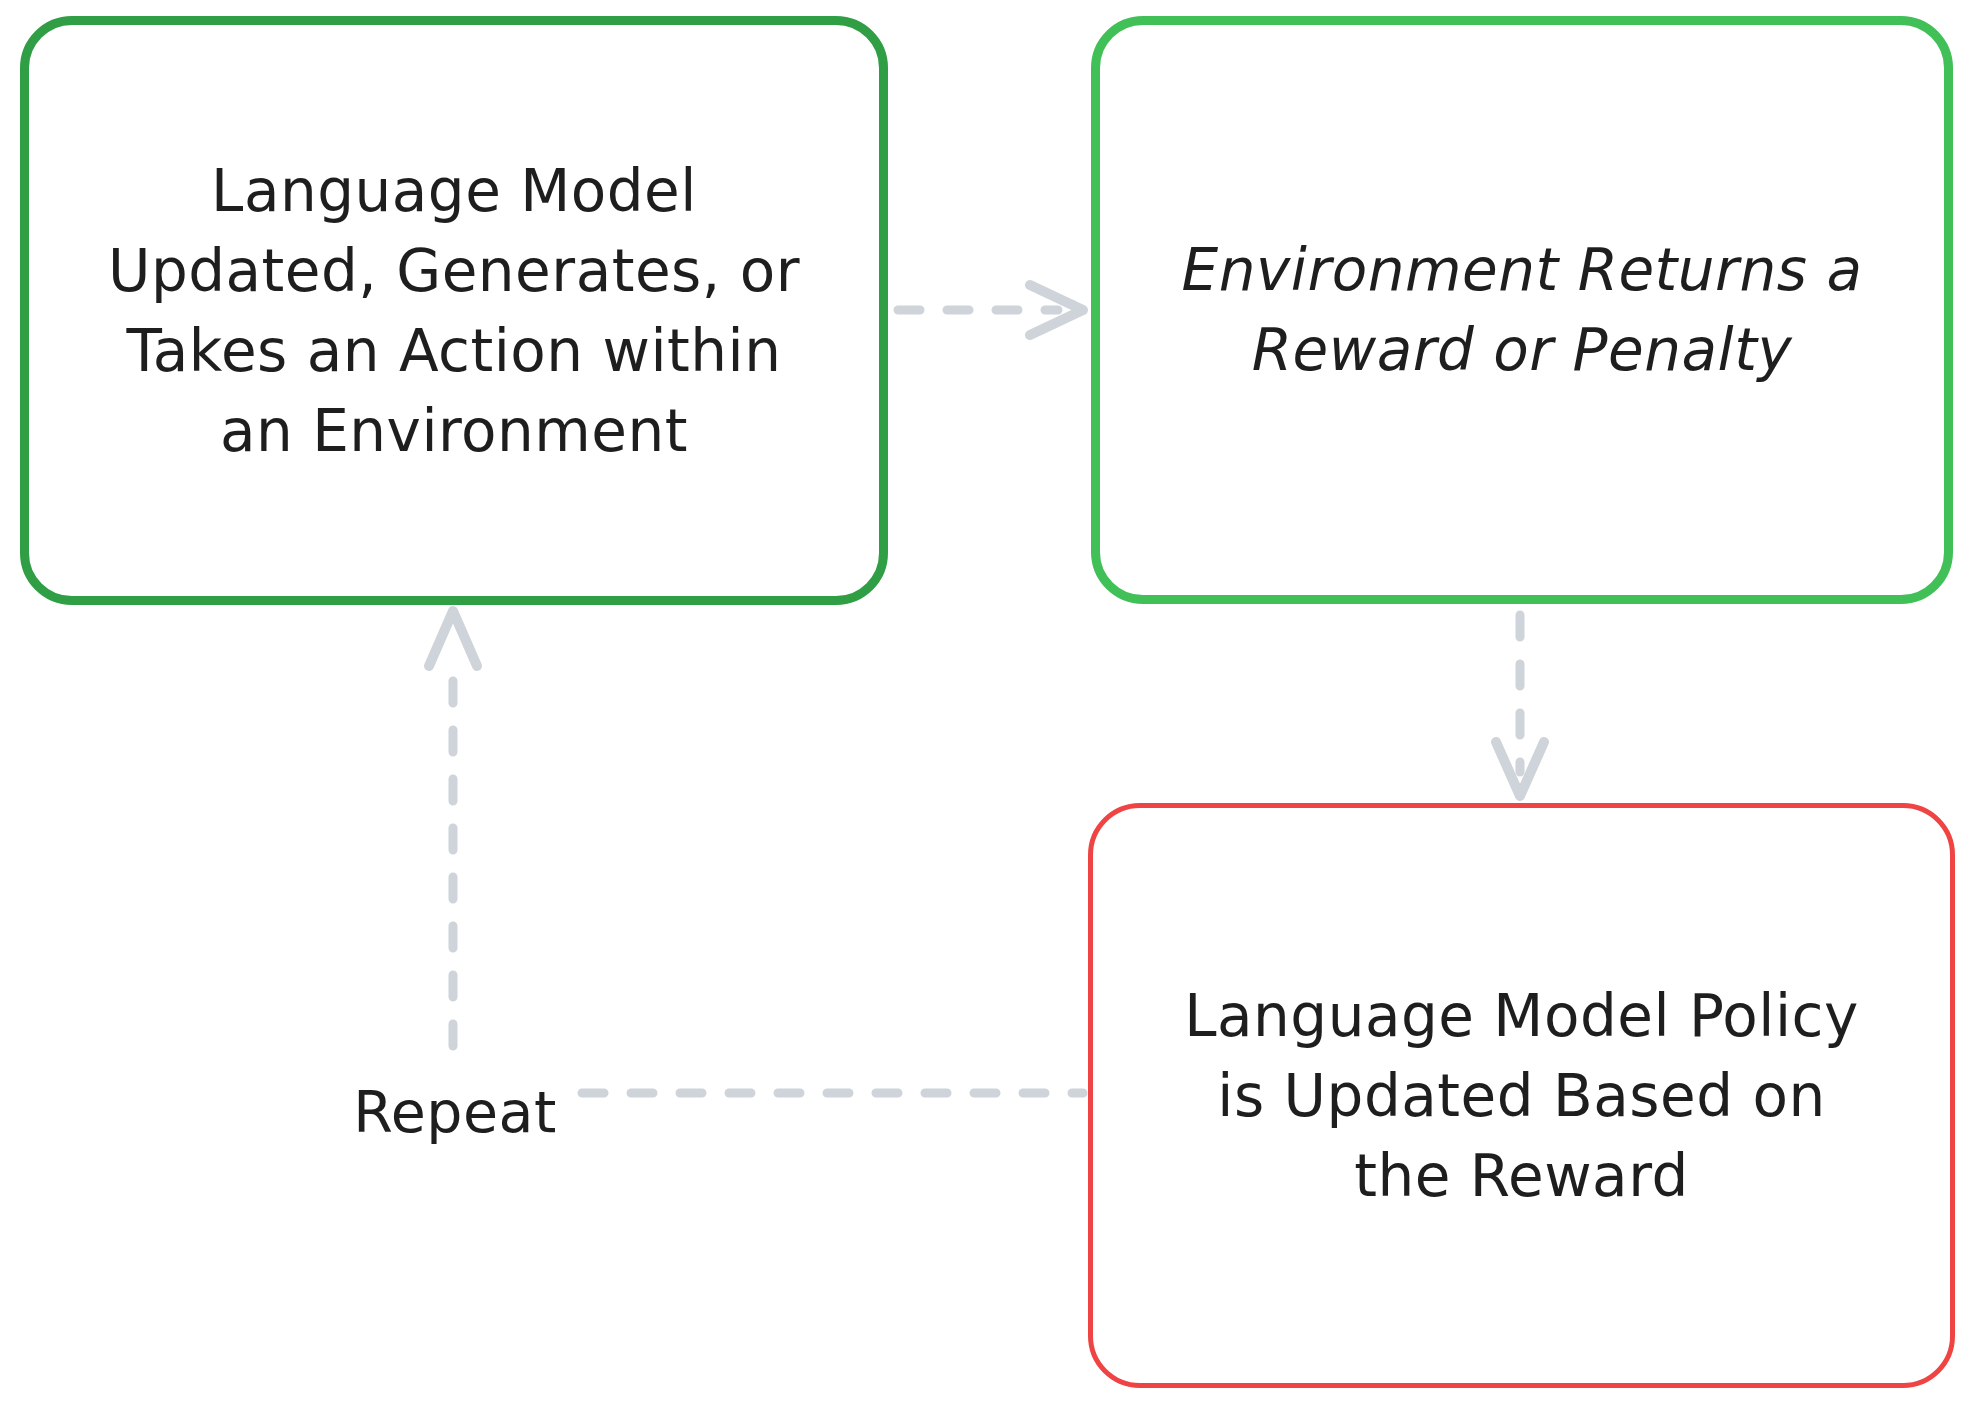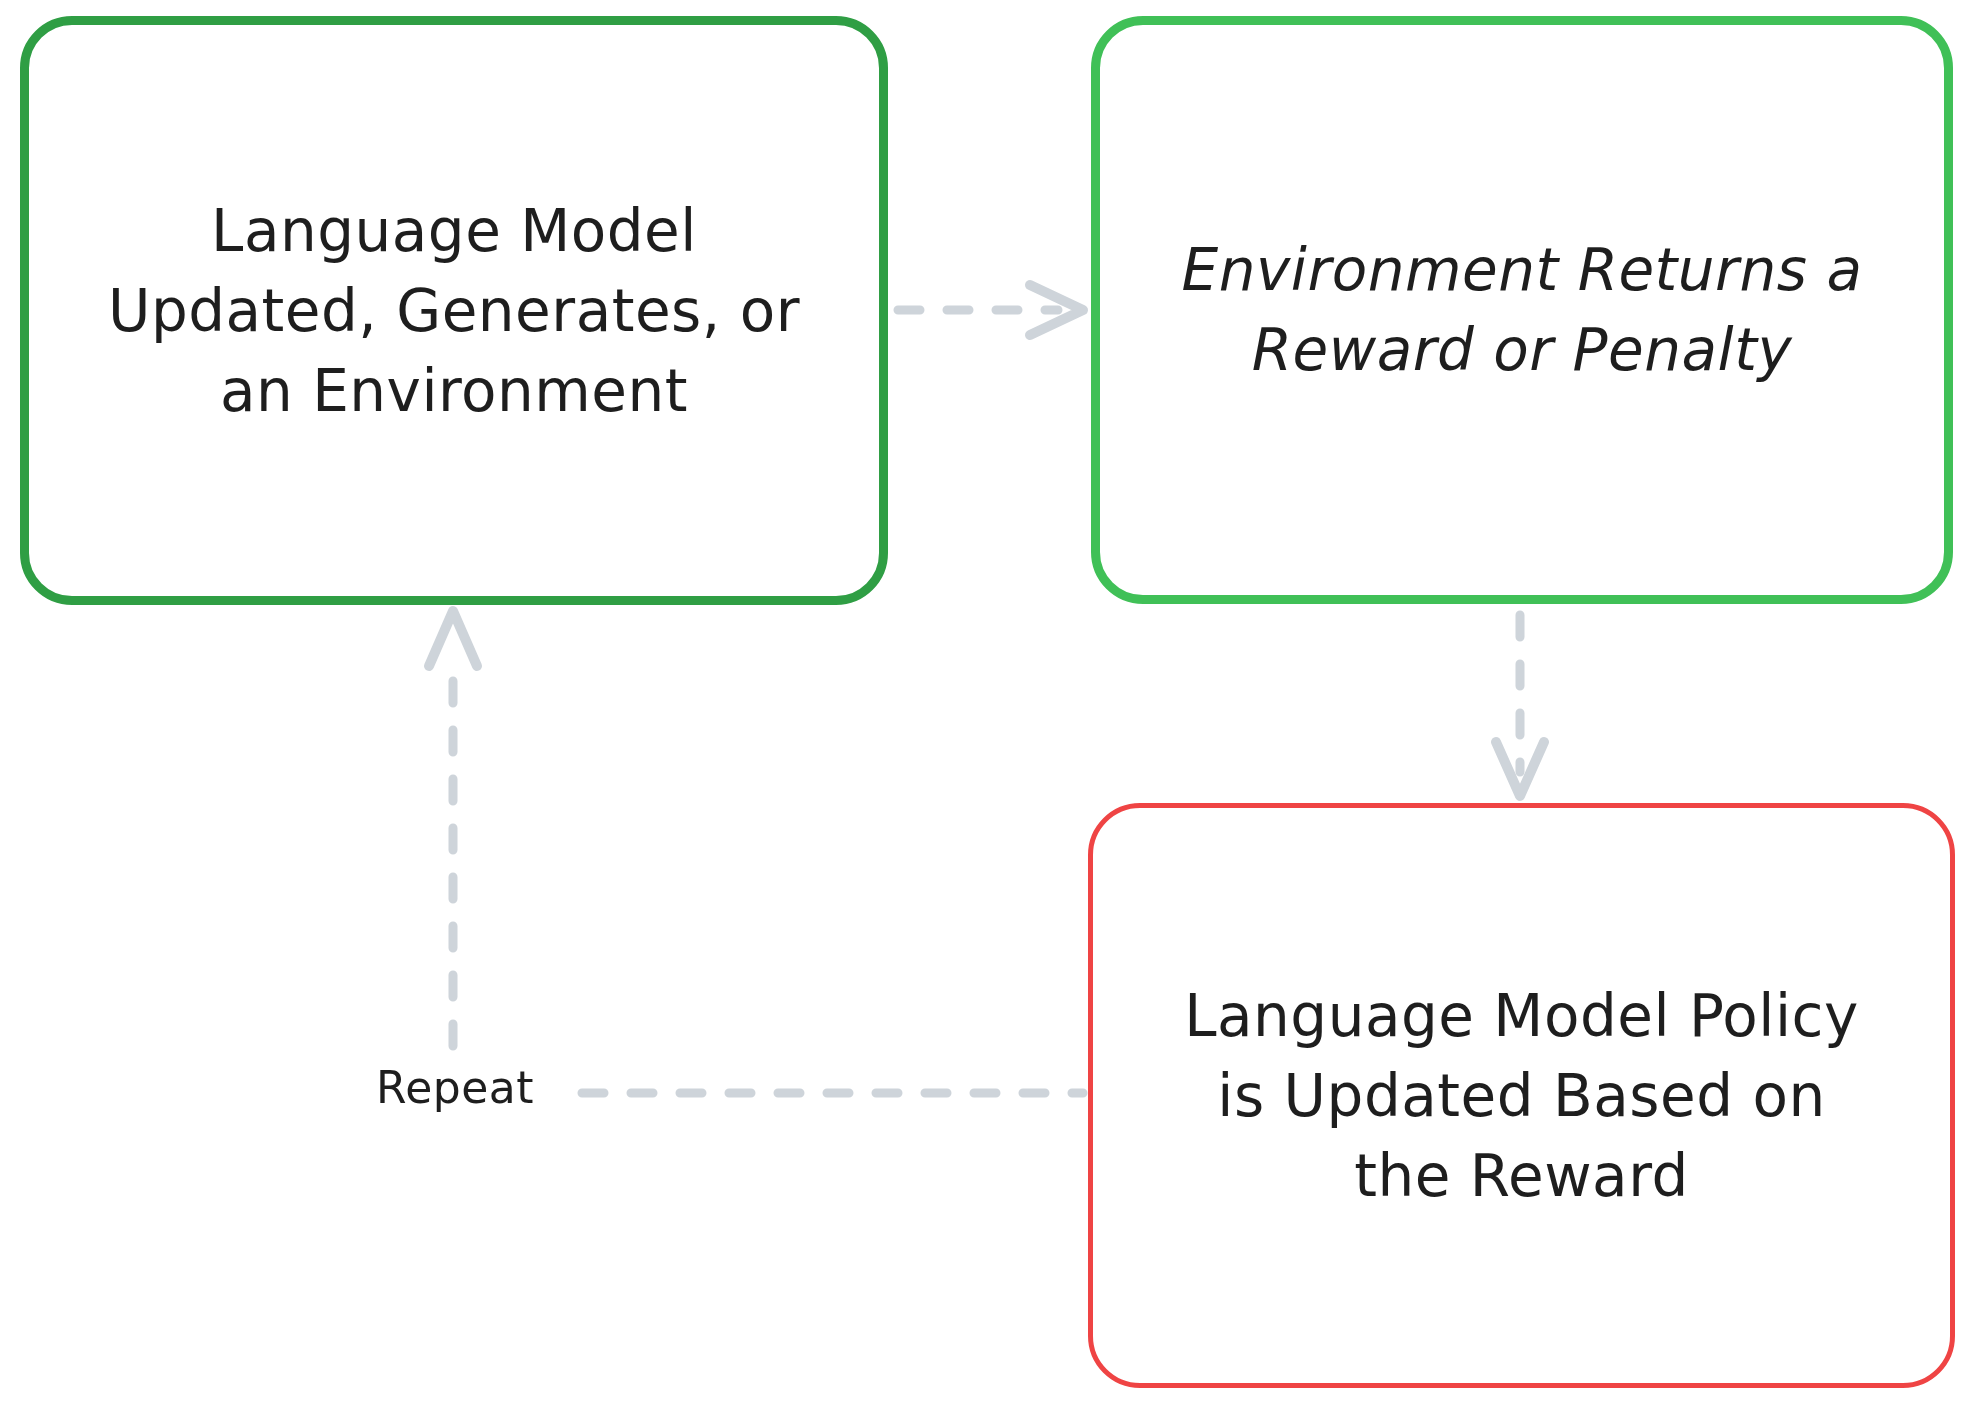--- a/index.html
+++ b/index.html
@@ -72,25 +72,25 @@
   .node-update {
     left: 1088px;
     top: 803px;
     width: 867px;
     height: 585px;
     border: 5px solid #ef4444;
   }
   .repeat-label {
     position: absolute;
     left: 305px;
-    top: 1048px;
+    top: 1072px;
     width: 300px;
     text-align: center;
     color: #1e1e1e;
-    font-size: 44px;
+    font-size: 57px;
     line-height: 80px;
     letter-spacing: 0.5px;
     white-space: nowrap;
   }
 </style>
 </head>
 <body>
 
 <div class="canvas">
 
@@ -112,20 +112,21 @@
     </g>
 
     <g>
       <path class="dash" d="M 582 1093 H 1083"></path>
     </g>
   </svg>
 
   <div class="node node-action">
     <div class="line">Language Model</div>
     <div class="line">Updated, Generates, or</div>
+    <div class="line">Takes an Action within</div>
     <div class="line">an Environment</div>
   </div>
 
   <div class="node node-reward">
     <div class="line">Environment Returns a</div>
     <div class="line">Reward or Penalty</div>
   </div>
 
   <div class="node node-update">
     <div class="line">Language Model Policy</div>

